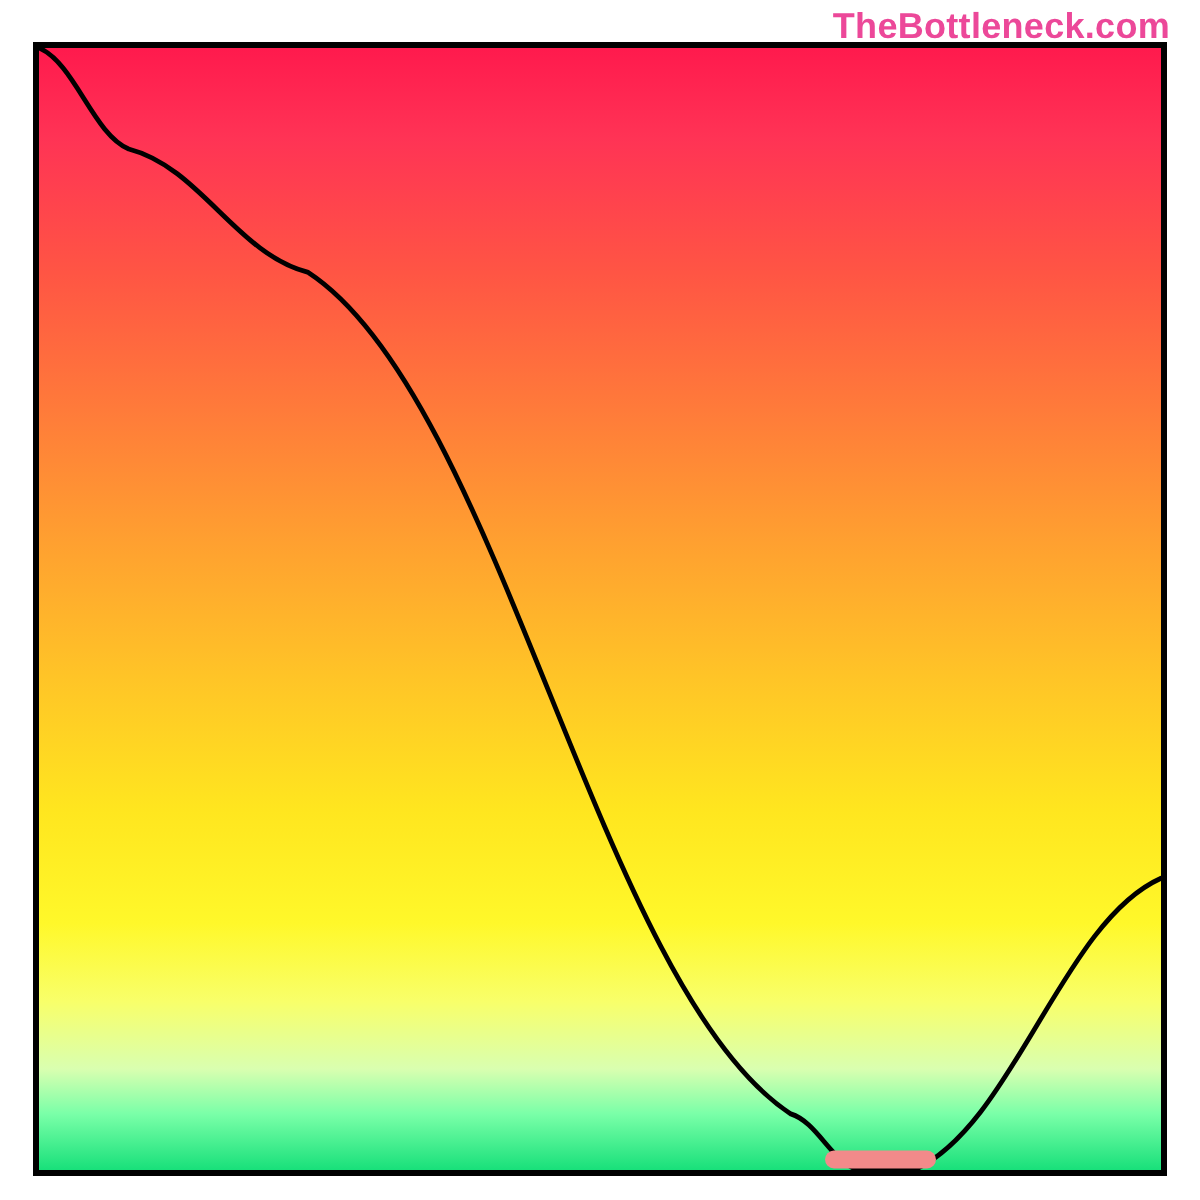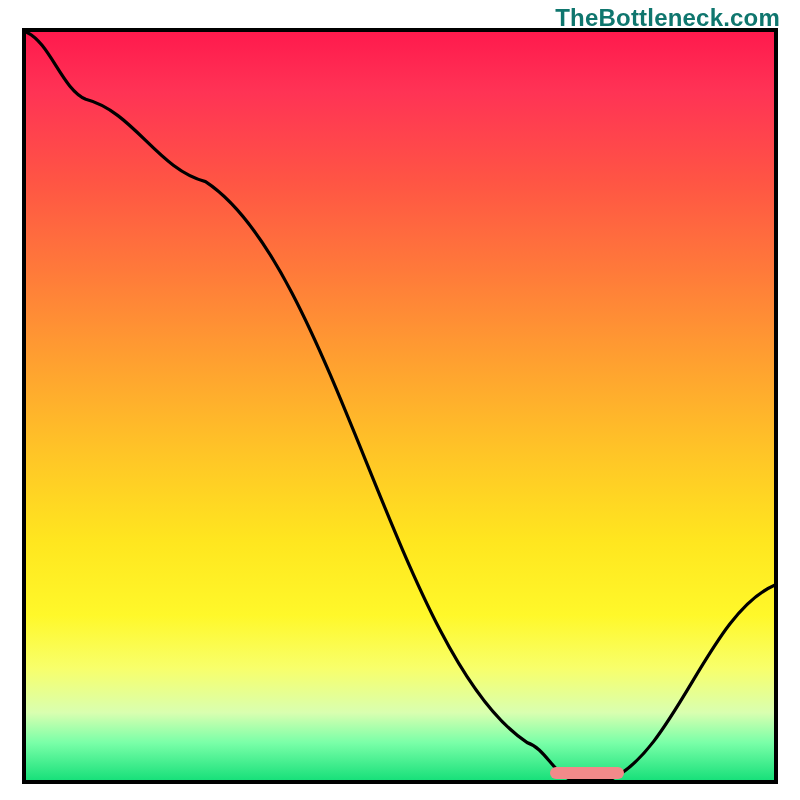--- a/index.html
+++ b/index.html
@@ -51,21 +51,21 @@
     position: absolute;
     background: #f28a8a;
     border-radius: 999px;
   }
   .watermark {
     position: absolute;
     right: 20px;
     top: 4px;
     font-size: 24px;
     font-weight: bold;
-    color: #0f766e;
+    color: #ec4899;
     letter-spacing: 0.2px;
   }
 </style>
 </head>
 <body>
 
 <div class="watermark">TheBottleneck.com</div>
 
 <div class="frame">
   <div class="gradient"></div>

